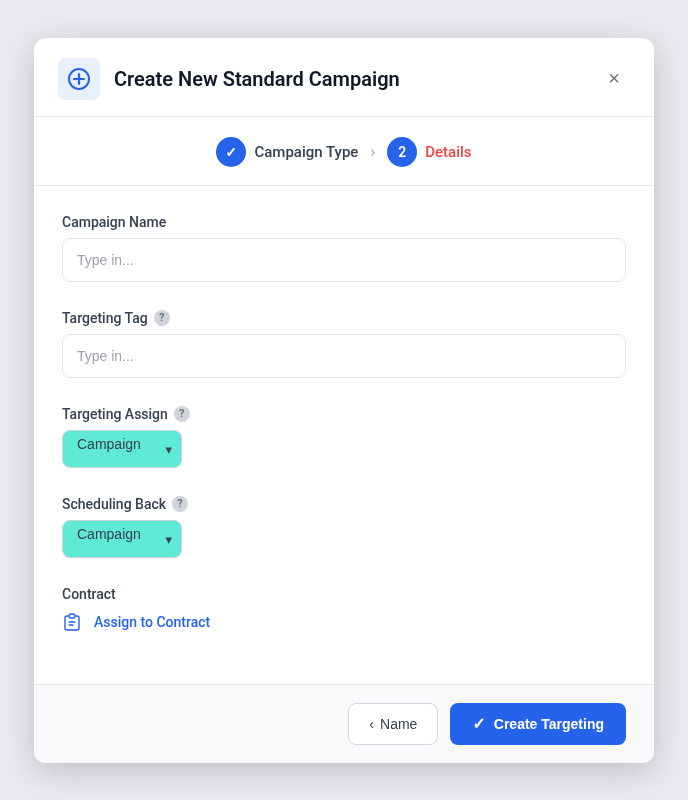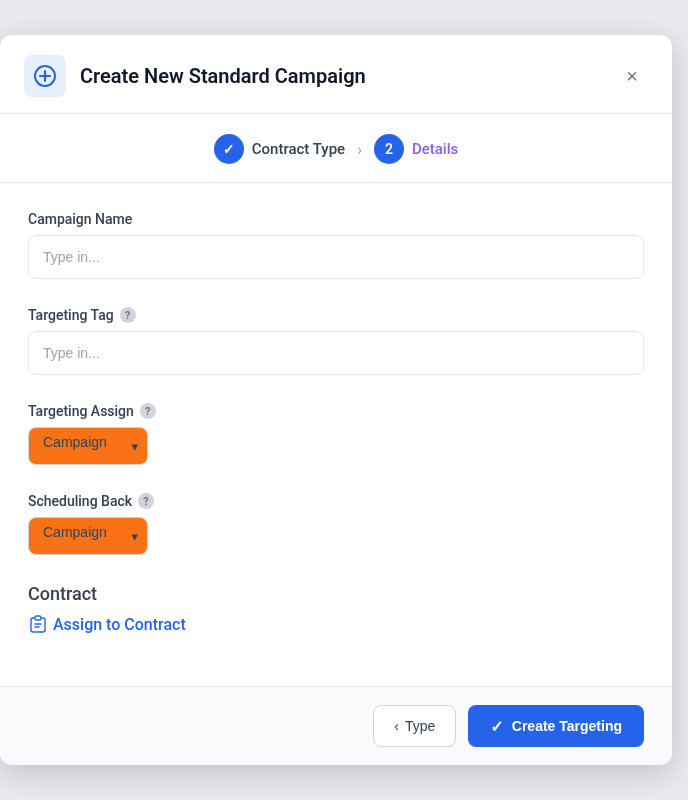--- a/index.html
+++ b/index.html
@@ -7,23 +7,24 @@
       font-family: -apple-system, BlinkMacSystemFont, 'Segoe UI', Roboto, sans-serif;
       background: #e8eaf0;
       display: flex;
       justify-content: center;
       align-items: center;
       min-height: 800px;
       width: 688px;
     }
     .modal-overlay {
       position: relative;
-      width: 688px;
+      width: 620px;
       min-height: 800px;
       display: flex;
+      justify-content: center;
       align-items: center;
     }
     .modal {
       background: #ffffff;
       border-radius: 12px;
       width: 672px;
       box-shadow: 0 8px 32px rgba(0,0,0,0.18);
       overflow: hidden;
       position: relative;
     }
@@ -97,21 +98,21 @@
     .step-circle.active {
       background: #2563eb;
       color: #fff;
     }
     .step-label {
       font-size: 15px;
       font-weight: 500;
       color: #374151;
     }
     .step-label.active {
-      color: #8b5cf6;
+      color: #ef4444;
     }
     .step-chevron {
       color: #9ca3af;
       font-size: 16px;
       font-weight: 400;
     }
     .modal-body {
       padding: 28px 28px 24px 28px;
     }
     .form-group {
@@ -158,47 +159,47 @@
     }
     .form-select {
       appearance: none;
       -webkit-appearance: none;
       height: 38px;
       border: 1.5px solid #d1d5db;
       border-radius: 8px;
       padding: 0 36px 9px 14px;
       font-size: 14px;
       color: #374151;
-      background: #f97316;
+      background: #5eead4;
       cursor: pointer;
       outline: none;
       min-width: 120px;
     }
     .select-arrow {
       position: absolute;
       right: 10px;
       top: 50%;
       transform: translateY(-50%);
       pointer-events: none;
       color: #374151;
       font-size: 13px;
     }
     .contract-section-label {
-      font-size: 18px;
+      font-size: 14px;
       font-weight: 500;
       color: #374151;
       margin-bottom: 10px;
     }
     .assign-to-contract {
       display: flex;
       align-items: center;
-      gap: 5px;
+      gap: 12px;
       cursor: pointer;
       color: #2563eb;
-      font-size: 16px;
+      font-size: 14px;
       font-weight: 500;
     }
     .assign-icon {
       width: 20px;
       height: 20px;
       display: flex;
       align-items: center;
       justify-content: center;
     }
     .modal-footer {
@@ -258,21 +259,21 @@
       </div>
       <span class="modal-title">Create New Standard Campaign</span>
       <button class="modal-close">×</button>
     </div>
 
     <div class="stepper">
       <div class="step">
         <div class="step-circle completed">
           <span>✓</span>
         </div>
-        <span class="step-label">Contract Type</span>
+        <span class="step-label">Campaign Type</span>
       </div>
       <span class="step-chevron">›</span>
       <div class="step">
         <div class="step-circle active">
           <span>2</span>
         </div>
         <span class="step-label active">Details</span>
       </div>
     </div>
 
@@ -335,21 +336,21 @@
           </span>
           <span>Assign to Contract</span>
         </div>
       </div>
 
     </div>
 
     <div class="modal-footer">
       <button class="btn-back">
         <span>‹</span>
-        <span>Type</span>
+        <span>Name</span>
       </button>
       <button class="btn-create">
         <span class="btn-check">✓</span>
         <span>Create Targeting</span>
       </button>
     </div>
 
   </div>
 </div>
 

